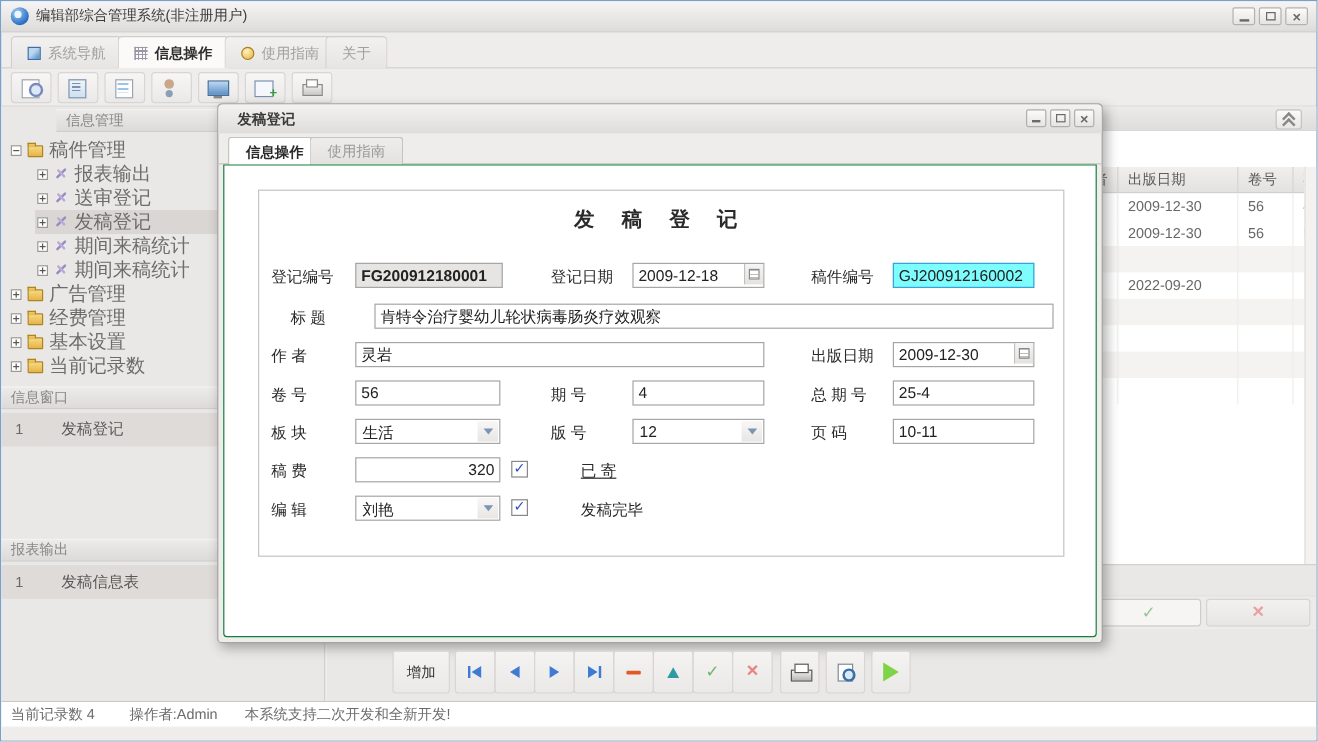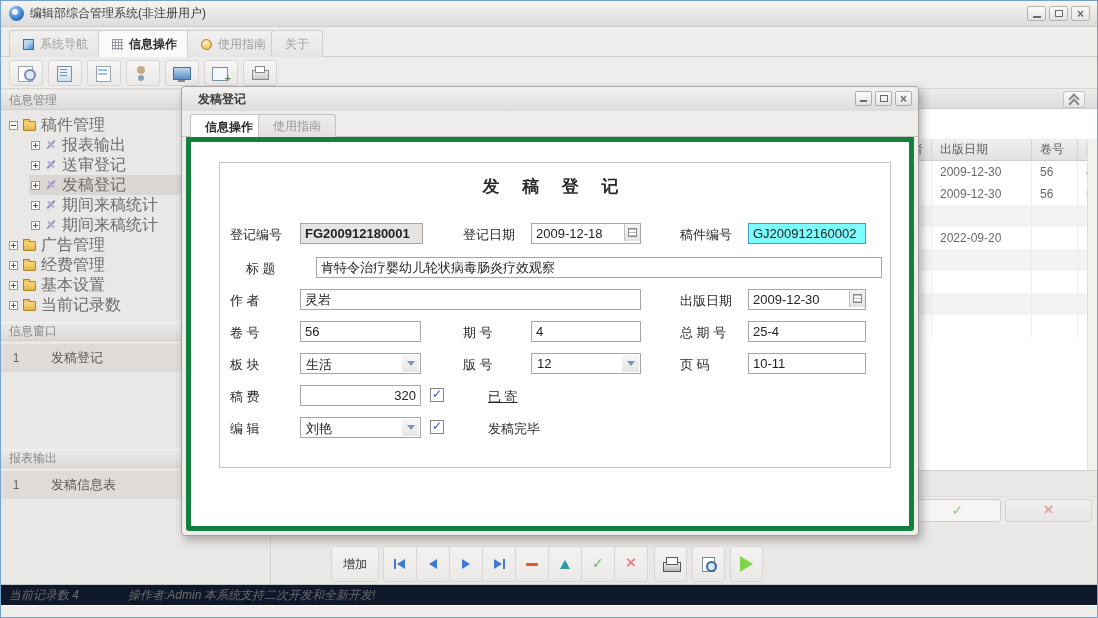--- a/index.html
+++ b/index.html
@@ -164,21 +164,21 @@
   .dlg-title{font-size:12px;font-weight:bold;color:#3a3a3a;}
   .dlg-btns{position:absolute;right:6px;top:4px;display:flex;gap:3px;}
   .dbtn{width:17px;height:15px;border:1px solid #b0aeac;border-radius:2px;
       background:linear-gradient(#fcfbfa,#e6e4e2);display:flex;align-items:center;justify-content:center;color:#6a6a6a;}
   .dlg-tabs{position:absolute;left:0;top:24px;right:0;height:26px;border-bottom:1px solid #c6c4c2;}
   .dtab{position:absolute;top:3px;height:24px;border:1px solid #c6c4c2;border-bottom:none;border-radius:3px 3px 0 0;
       background:linear-gradient(#efedeb,#e3e1df);font-size:12px;color:#9a9896;
       display:flex;align-items:center;padding:0 14px;}
   .dtab.active{background:#fff;color:#2a2a2a;font-weight:bold;height:25px;}
   .dlg-body{position:absolute;left:4px;right:4px;top:50px;bottom:4px;background:#fff;
-      border:5px solid #15803d;border-radius:0 0 3px 3px;}
+      border:1px solid #15803d;border-radius:0 0 3px 3px;}
   .formpanel{position:absolute;left:28px;top:20px;width:672px;height:306px;border:1px solid #c6c4c2;background:#fff;}
   .form-title{position:absolute;left:0;right:0;top:12px;text-align:center;font-size:17px;font-weight:bold;
       letter-spacing:9px;color:#2a2a2a;}
   .frow{position:absolute;height:22px;}
   .flabel{position:absolute;top:3px;font-size:13px;color:#2a2a2a;white-space:nowrap;}
   .ffield{position:absolute;top:0;height:21px;border:1px solid #a6a6a6;background:#fff;
       font-size:13px;color:#222;padding:0 4px;font-family:inherit;}
   .ffield.gray{background:#e6e5e3;}
   .ffield.cyan{background:#7dfdfd;border-color:#3f9fd8;}
   .ffield.num{text-align:right;}
@@ -204,24 +204,24 @@
   .printer-ic{width:18px;height:14px;position:relative;}
   .printer-ic::before{content:"";position:absolute;left:1px;top:5px;width:16px;height:8px;
       background:linear-gradient(#f4f3f2,#b8b6b4);border:1px solid #5a5856;}
   .printer-ic::after{content:"";position:absolute;left:4px;top:0;width:10px;height:6px;background:#fff;border:1px solid #5a5856;}
   .preview-ic{width:16px;height:15px;position:relative;}
   .preview-ic::before{content:"";position:absolute;left:1px;top:0;width:11px;height:13px;background:#fff;border:1px solid #7a8896;}
   .preview-ic::after{content:"";position:absolute;right:0;bottom:0;width:7px;height:7px;border:2px solid #3a6ea8;border-radius:50%;background:rgba(200,224,244,.7);}
   .play-ic{width:0;height:0;border-top:8px solid transparent;border-bottom:8px solid transparent;border-left:13px solid #7ed348;}
 
   
-  .statusbar{position:absolute;left:0;right:0;bottom:0;height:33px;background:#0f172a;border-top:1px solid #cac8c6;font-style:italic;}
+  .statusbar{position:absolute;left:0;right:0;bottom:0;height:33px;background:#ffffff;border-top:1px solid #cac8c6;}
   .statusbar .line{position:absolute;left:0;right:0;top:0;height:20px;display:flex;align-items:center;font-size:12px;color:#6b6b6b;}
   .statusbar .s1{position:absolute;left:8px;}
-  .statusbar .s2{position:absolute;left:107px;margin-left:20px;}
+  .statusbar .s2{position:absolute;left:107px;}
   .statusbar .s3{position:absolute;left:203px;}
   .statusbar .strip{position:absolute;left:0;right:0;bottom:0;height:12px;background:#efedeb;border-top:1px solid #f8f7f6;}
   .chev2{width:10px;height:10px;position:relative;}
   .chev2::before,.chev2::after{content:"";position:absolute;left:1px;width:6px;height:6px;
       border-left:2px solid #8a8886;border-top:2px solid #8a8886;transform:rotate(45deg);}
   .chev2::before{top:0;}
   .chev2::after{top:5px;}
 </style>
 </head>
 <body>
@@ -282,21 +282,21 @@
         <span class="tbi tbi-newwin"></span>
       </div>
       <div class="tbtn">
         <span class="tbi tbi-printer"></span>
       </div>
     </div>
 
   <div class="workspace">
 
     <div class="sidebar">
-      <div class="side-header" style="top:2px;">
+      <div class="side-header" style="top:2px;margin-left:46px;">
         <span>信息管理</span>
       </div>
       <div class="tree" id="tree">
           <div class="tree-row lvl0">
             <span class="expander"></span>
             <span class="icon-folder"></span>
             <span>稿件管理</span>
           </div>
           <div class="tree-row lvl1">
             <span class="expander plus"></span>

